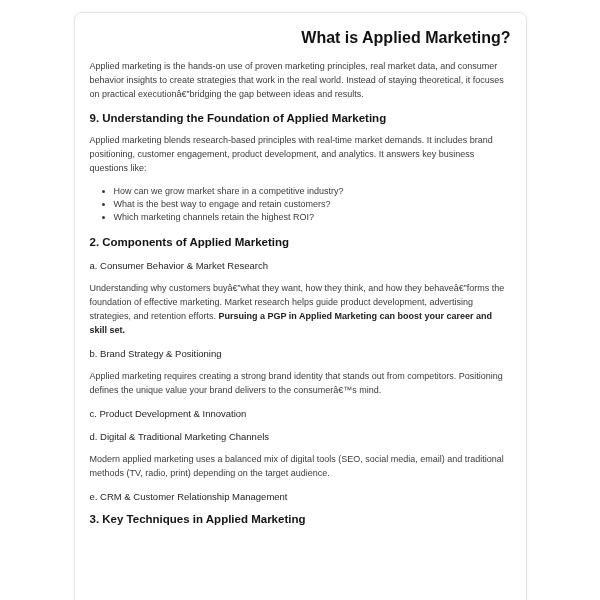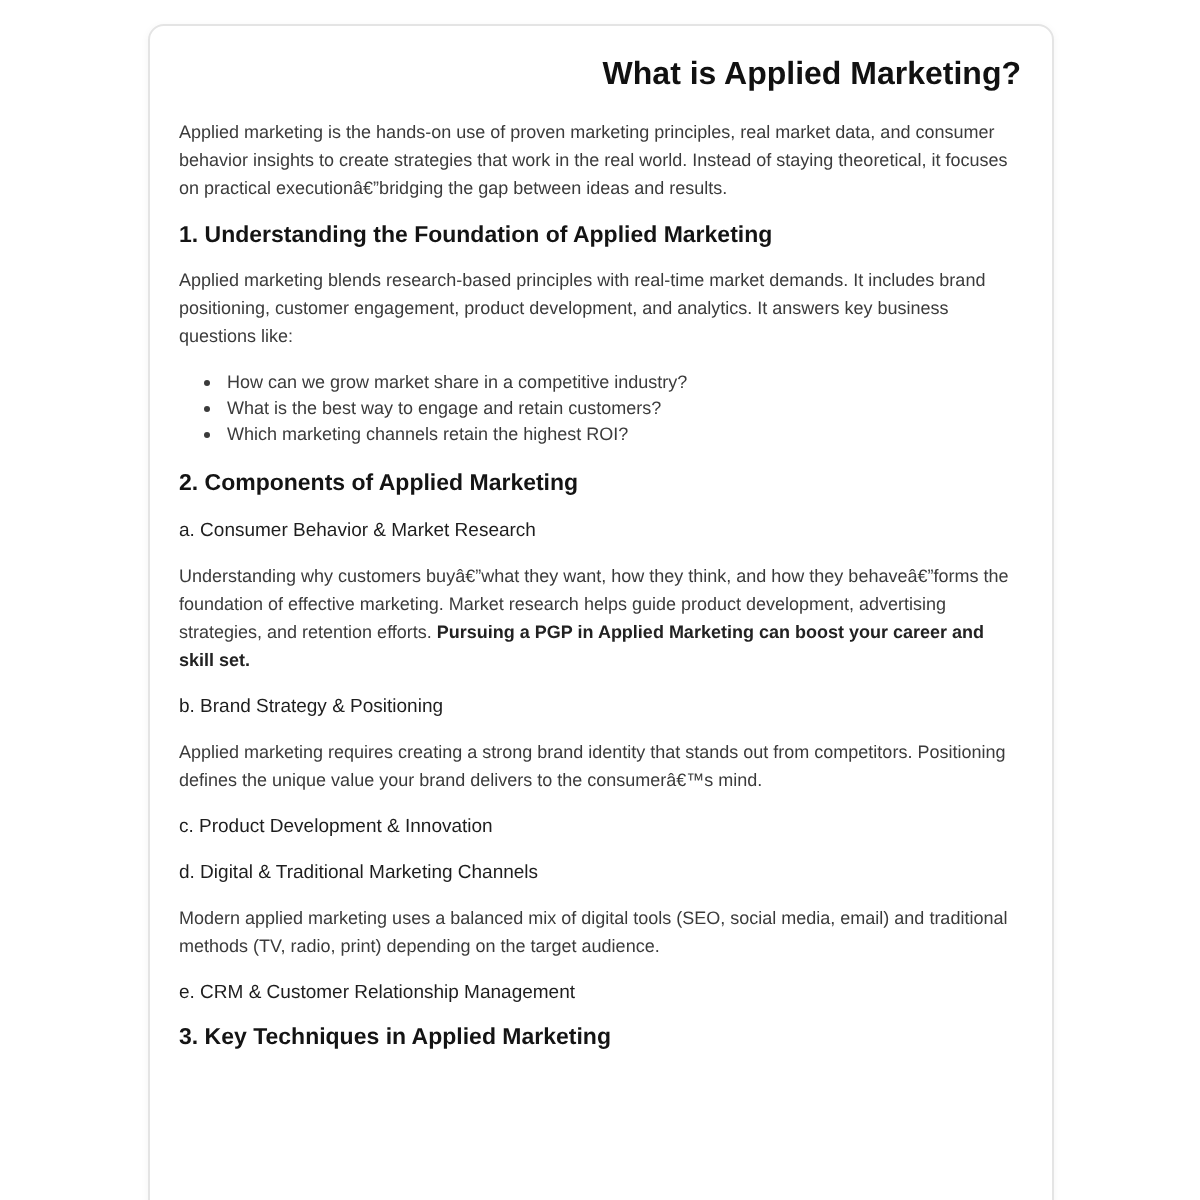--- a/index.html
+++ b/index.html
@@ -66,21 +66,21 @@
 </style>
 </head>
 <body>
 
 <div class="card">
 
   <h1 class="page-title">What is Applied Marketing?</h1>
 
   <p class="body-text">Applied marketing is the hands-on use of proven marketing principles, real market data, and consumer behavior insights to create strategies that work in the real world. Instead of staying theoretical, it focuses on practical executionâ€”bridging the gap between ideas and results.</p>
 
-  <h2 class="section-heading">1. Understanding the Foundation of Applied Marketing</h2>
+  <h2 class="section-heading">9. Understanding the Foundation of Applied Marketing</h2>
   <p class="body-text">Applied marketing blends research-based principles with real-time market demands. It includes brand positioning, customer engagement, product development, and analytics. It answers key business questions like:</p>
   <ul class="bullet-list">
     <li>How can we grow market share in a competitive industry?</li>
     <li>What is the best way to engage and retain customers?</li>
     <li>Which marketing channels retain the highest ROI?</li>
   </ul>
 
   <h2 class="section-heading">2. Components of Applied Marketing</h2>
 
   <h3 class="sub-heading">a. Consumer Behavior &amp; Market Research</h3>

